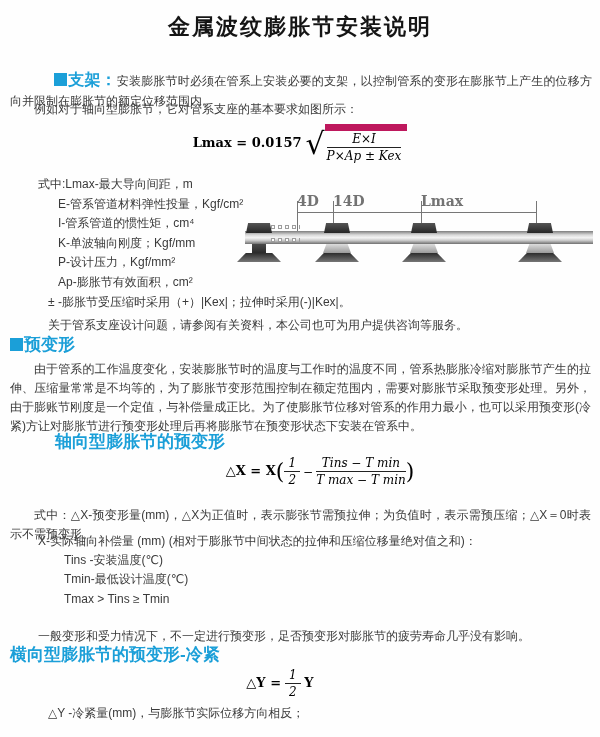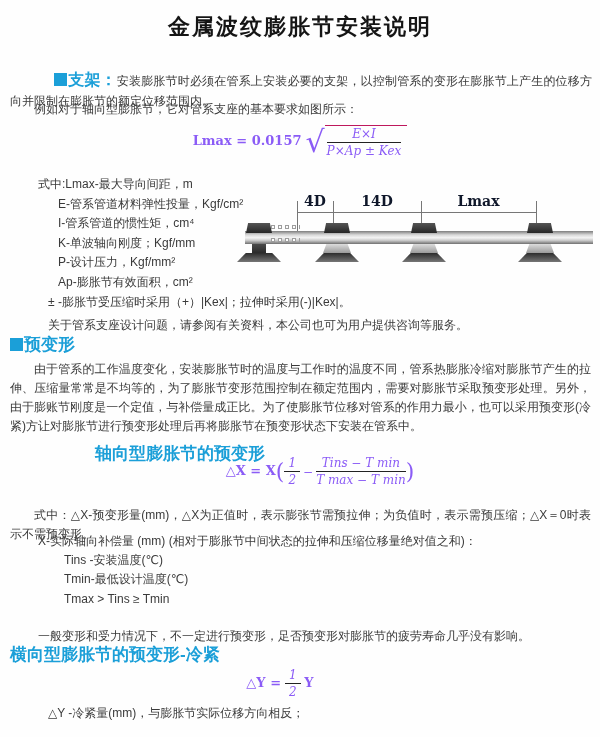--- a/index.html
+++ b/index.html
@@ -9,55 +9,55 @@
     color:#3a3a3a;font-size:12px;overflow:hidden;
   }
   .abs{position:absolute;}
   .doc-title{top:12px;left:0;width:600px;text-align:center;
     font-size:22px;font-weight:bold;color:#151515;letter-spacing:2px;}
   .sec-head{color:#1b9fd8;font-weight:bold;font-size:16px;}
   .marker{display:inline-block;width:13px;height:13px;background:#1b9fd8;
     margin-right:1px;vertical-align:-1px;}
   .p1{top:58px;left:10px;width:582px;line-height:20px;text-align:justify;text-indent:44px;}
   .example{top:101px;left:10px;width:582px;text-indent:24px;}
-  .formula{font-family:"DejaVu Serif","Liberation Serif",serif;color:#8b5cf6;}
+  .formula{font-family:"DejaVu Serif","Liberation Serif",serif;color:#000000;}
   .formula1{top:124px;left:150px;width:300px;text-align:center;}
   .f-lhs{font-weight:bold;font-size:13px;}
   .sqrt-sym{font-size:30px;font-weight:normal;vertical-align:middle;margin-left:4px;}
-  .rootbox{display:inline-block;border-top:1px solid #be185d;padding:1px 6px 0 2px;vertical-align:middle;text-decoration:underline;}
+  .rootbox{display:inline-block;border-top:7px solid #be185d;padding:1px 6px 0 2px;vertical-align:middle;text-decoration:underline;}
   .frac{display:inline-block;text-align:center;vertical-align:middle;font-style:italic;font-size:12px;}
   .frac .num{display:block;border-bottom:1px solid #222;padding:0 4px 1px;}
   .frac .den{display:block;padding-top:1px;}
   .vars{top:175px;left:38px;line-height:19.6px;}
   .vars div{white-space:nowrap;}
   .vars .vind{margin-left:20px;}
   .vars .vpm{margin-left:10px;}
   .note1{top:317px;left:48px;white-space:nowrap;}
   .sec2-head{top:333px;left:10px;}
   .sec2-head .sec-head{font-size:17px;}
   .p2{top:348px;left:10px;width:581px;line-height:19px;text-align:justify;text-indent:2em;}
   .sub-head{color:#1b9fd8;font-weight:bold;font-size:17px;}
-  .axial-head{top:442px;left:55px;margin-left:40px;}
+  .axial-head{top:430px;left:55px;}
   .formula2{top:456px;left:160px;width:320px;text-align:center;}
   .paren{font-size:22px;font-weight:normal;vertical-align:middle;font-family:"DejaVu Serif",serif;}
   .fmid{vertical-align:middle;font-size:12px;padding:0 3px;}
   .p3{top:494px;left:10px;width:581px;line-height:19px;text-align:justify;text-indent:2em;}
   .p4{top:533px;left:38px;white-space:nowrap;}
   .temps{top:551px;left:38px;line-height:19.4px;margin-left:26px;}
   .note2{top:628px;left:38px;white-space:nowrap;}
   .lat-head{top:643px;left:10px;}
   .formula3{top:668px;left:130px;width:300px;text-align:center;}
   .p5{top:705px;left:48px;white-space:nowrap;}
 
   
   .diagram{top:190px;left:243px;width:352px;height:95px;}
   .dim-line{position:absolute;top:22px;left:54px;width:239px;border-top:1px solid #777;}
   .tick{position:absolute;top:11px;width:1px;height:30px;background:#777;}
-  .dim-label{position:absolute;top:3px;text-align:center;
-    font-family:"DejaVu Serif","Liberation Serif",serif;font-weight:bold;font-size:14px;color:#0f172a;}
+  .dim-label{position:absolute;top:3px;text-align:left;
+    font-family:"DejaVu Serif","Liberation Serif",serif;font-weight:bold;font-size:14px;color:#737373;}
   .pipe{position:absolute;top:41px;left:2px;width:348px;height:13px;
     background:linear-gradient(#7d7d7d,#d9d9d9 30%,#f4f4f4 52%,#cccccc 72%,#6f6f6f);}
   .bellows{position:absolute;left:27px;top:34px;width:30px;height:27px;
     background-image:radial-gradient(circle 3px at 3px 3px,#fdfdfd 0 1.4px,#9d9d9d 1.5px 2.3px,transparent 2.4px);
     background-size:7px 13px;}
   .support{position:absolute;}
   .clamp{position:absolute;top:33px;height:10px;background:linear-gradient(#555,#262626);
     clip-path:polygon(8% 0,92% 0,100% 100%,0 100%);}
   .saddle{position:absolute;top:54px;height:9px;background:linear-gradient(#dcdcdc,#9a9a9a);
     clip-path:polygon(12% 0,88% 0,100% 100%,0 100%);}

